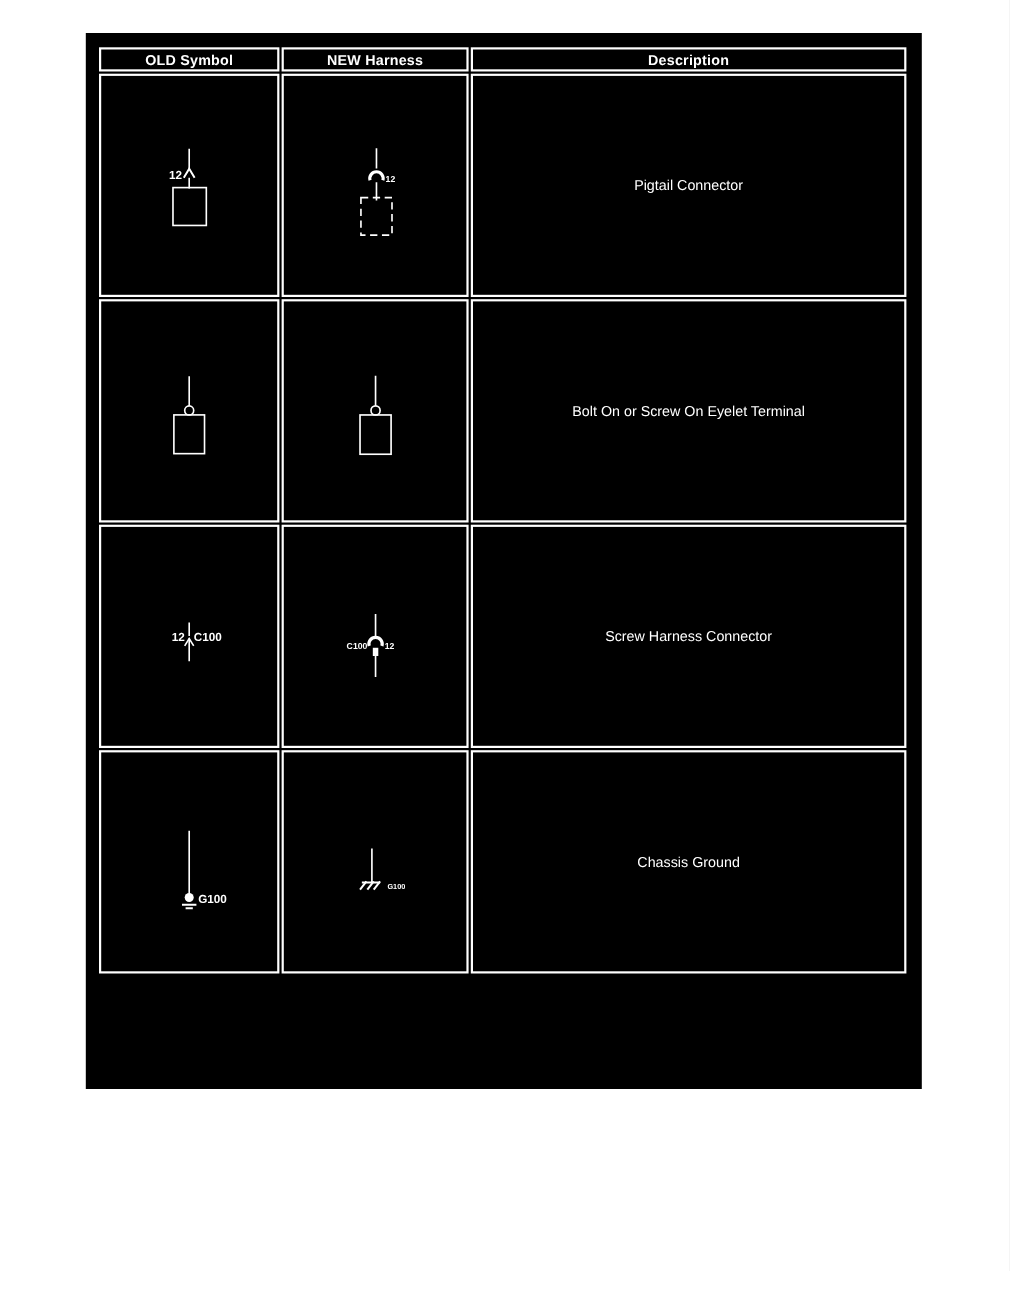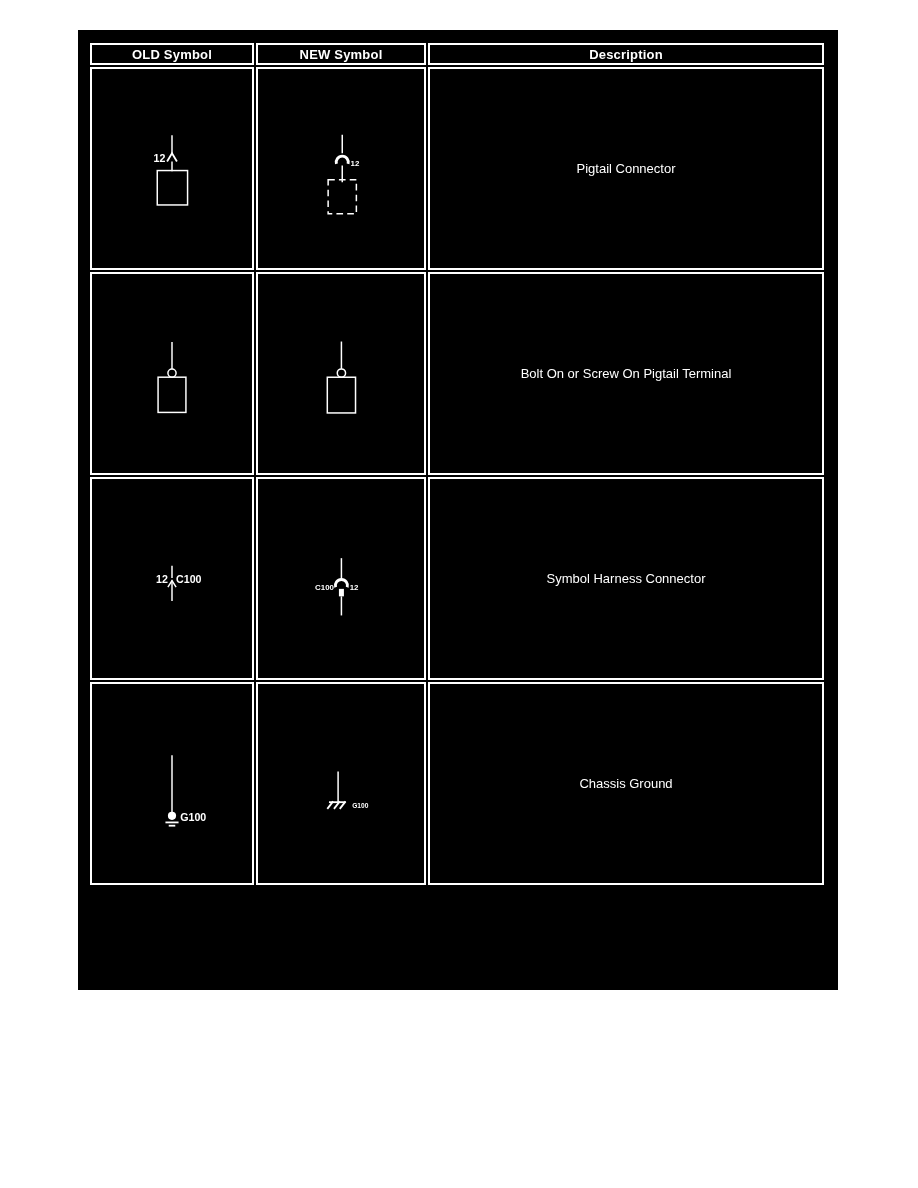--- a/index.html
+++ b/index.html
@@ -91,21 +91,21 @@
   <div class="panel">
     <table class="legend">
       <colgroup>
         <col style="width:164px">
         <col style="width:170px">
         <col style="width:396px">
       </colgroup>
       <thead>
         <tr>
           <th class="hdr">OLD Symbol</th>
-          <th class="hdr">NEW Symbol</th>
+          <th class="hdr">NEW Harness</th>
           <th class="hdr">Description</th>
         </tr>
       </thead>
       <tbody>
 
         <tr>
           <td class="sym-cell">
             <svg viewBox="0 0 166 181" preserveAspectRatio="xMidYMid meet">
               <line x1="83" y1="50" x2="83" y2="72"></line>
               <polyline class="mid" points="77,82 83,72 89,82"></polyline>
@@ -134,21 +134,21 @@
               <rect class="outline mid" x="66" y="95" width="34" height="43"></rect>
             </svg>
           </td>
           <td class="sym-cell">
             <svg viewBox="0 0 171 181" preserveAspectRatio="xMidYMid meet">
               <line x1="86" y1="52" x2="86" y2="85"></line>
               <circle class="outline" cx="86" cy="90" r="5" stroke-width="2"></circle>
               <rect class="outline mid" x="69" y="95" width="34" height="43"></rect>
             </svg>
           </td>
-          <td class="desc-cell">Bolt On or Screw On Pigtail Terminal</td>
+          <td class="desc-cell">Bolt On or Screw On Eyelet Terminal</td>
         </tr>
 
         <tr>
           <td class="sym-cell">
             <svg viewBox="0 0 166 181" preserveAspectRatio="xMidYMid meet">
               <line x1="83" y1="75" x2="83" y2="90"></line>
               <text class="lbl" text-anchor="end" x="78" y="96">12</text>
               <text class="lbl" x="88" y="96">C100</text>
               <polyline points="78,101 83,93 88,101"></polyline>
               <line x1="83" y1="93" x2="83" y2="118"></line>
@@ -157,21 +157,21 @@
           <td class="sym-cell">
             <svg viewBox="0 0 171 181" preserveAspectRatio="xMidYMid meet">
               <line x1="86" y1="66" x2="86" y2="92"></line>
               <path class="arc" d="M 79 101 A 7.3 7.3 0 1 1 93 101"></path>
               <text class="lbl-sm" text-anchor="end" x="77" y="104">C100</text>
               <text class="lbl-sm" x="96" y="104">12</text>
               <rect class="filled" x="83" y="103" width="6" height="9"></rect>
               <line x1="86" y1="112" x2="86" y2="135"></line>
             </svg>
           </td>
-          <td class="desc-cell">Symbol Harness Connector</td>
+          <td class="desc-cell">Screw Harness Connector</td>
         </tr>
 
 
         <tr>
           <td class="sym-cell">
             <svg viewBox="0 0 166 181" preserveAspectRatio="xMidYMid meet">
               <line x1="83" y1="56" x2="83" y2="126"></line>
               <circle class="filled" cx="83" cy="130" r="5"></circle>
               <line class="mid" x1="75" y1="138" x2="91" y2="138"></line>
               <line class="mid" x1="79" y1="142" x2="87" y2="142"></line>

